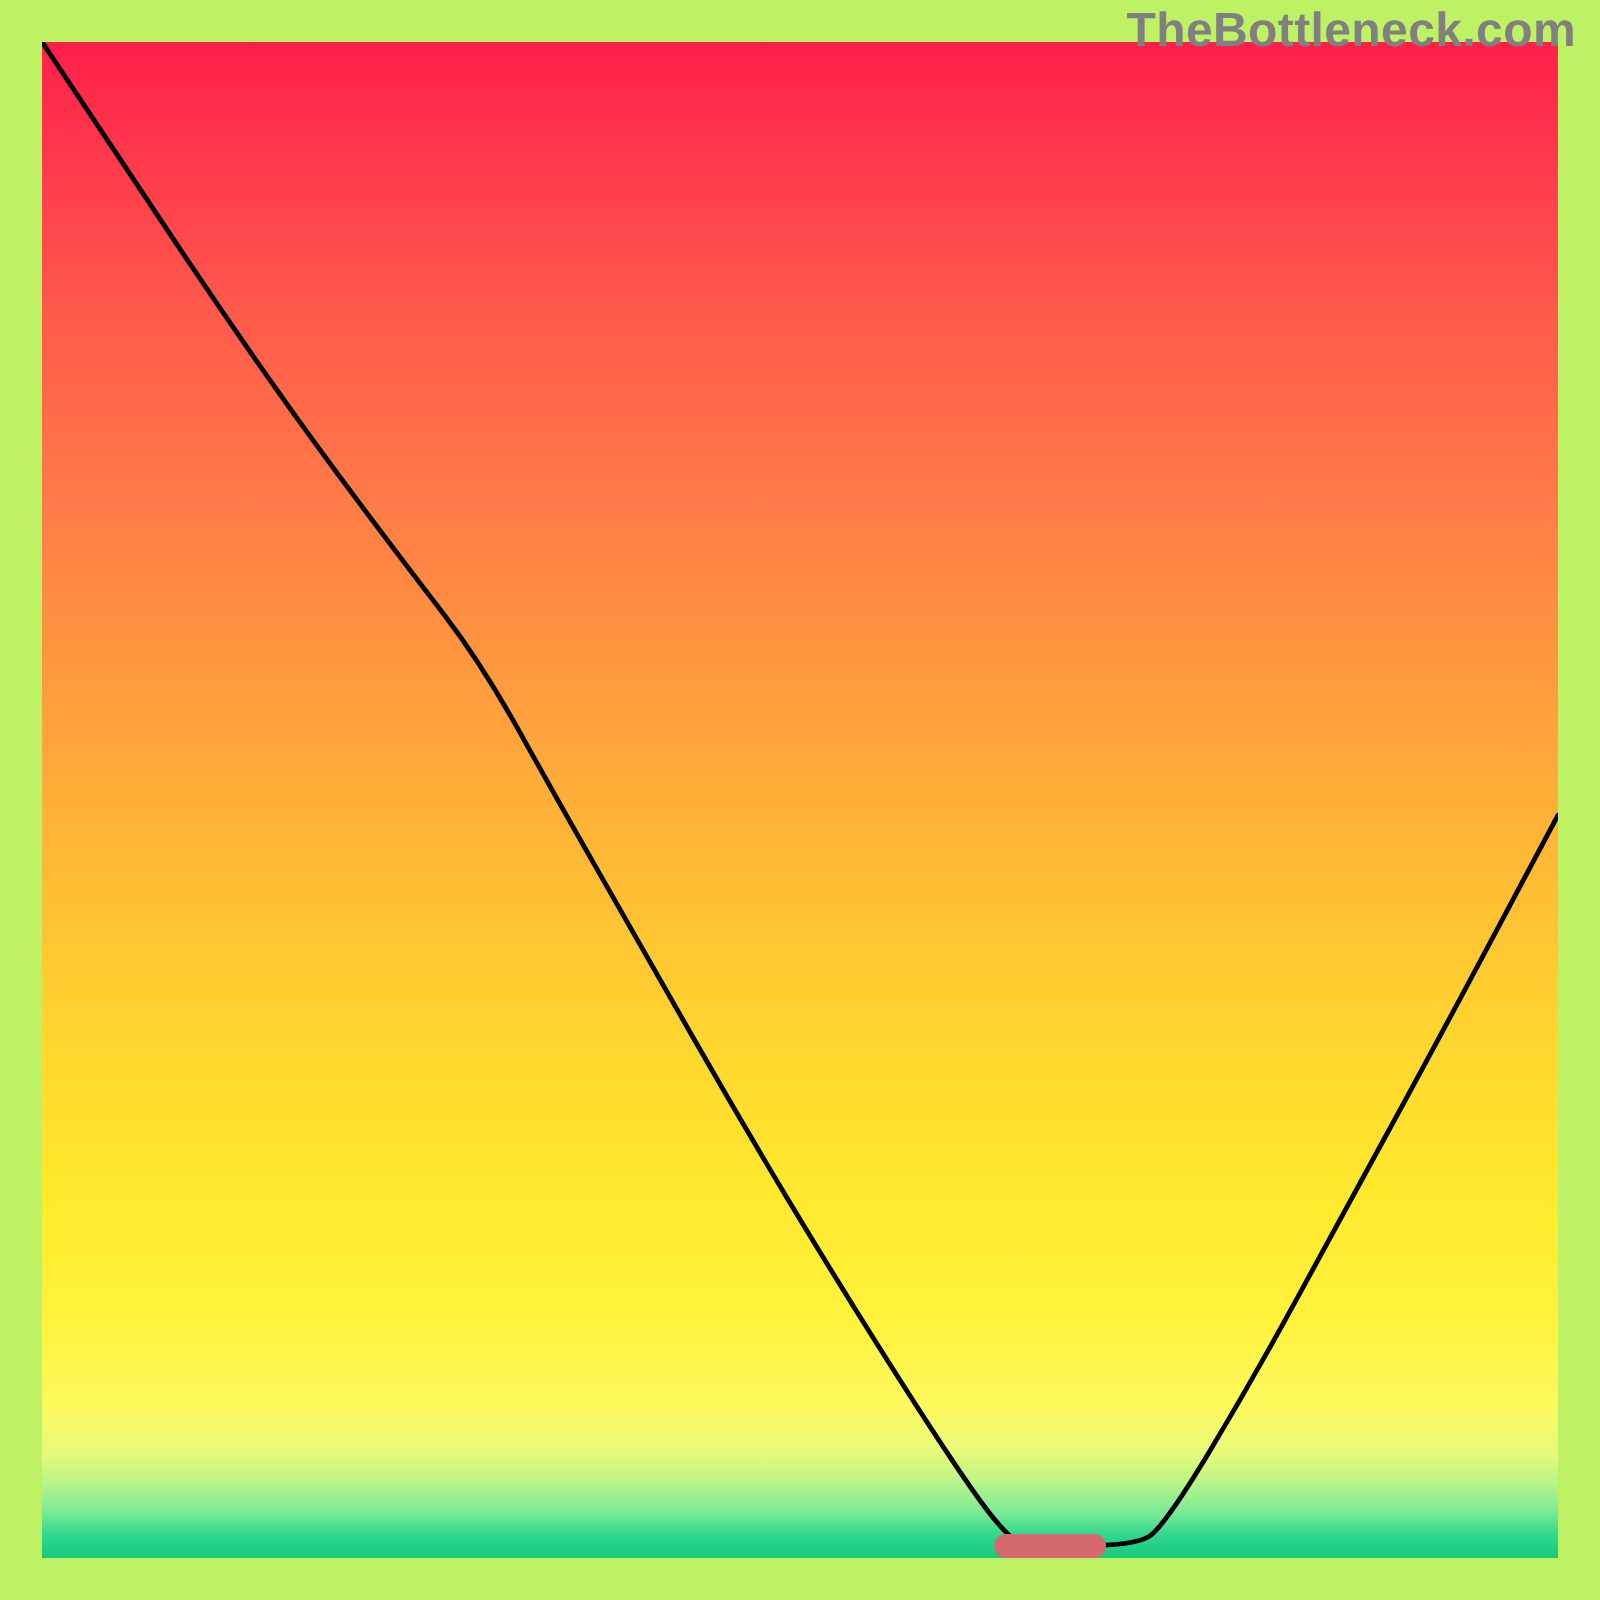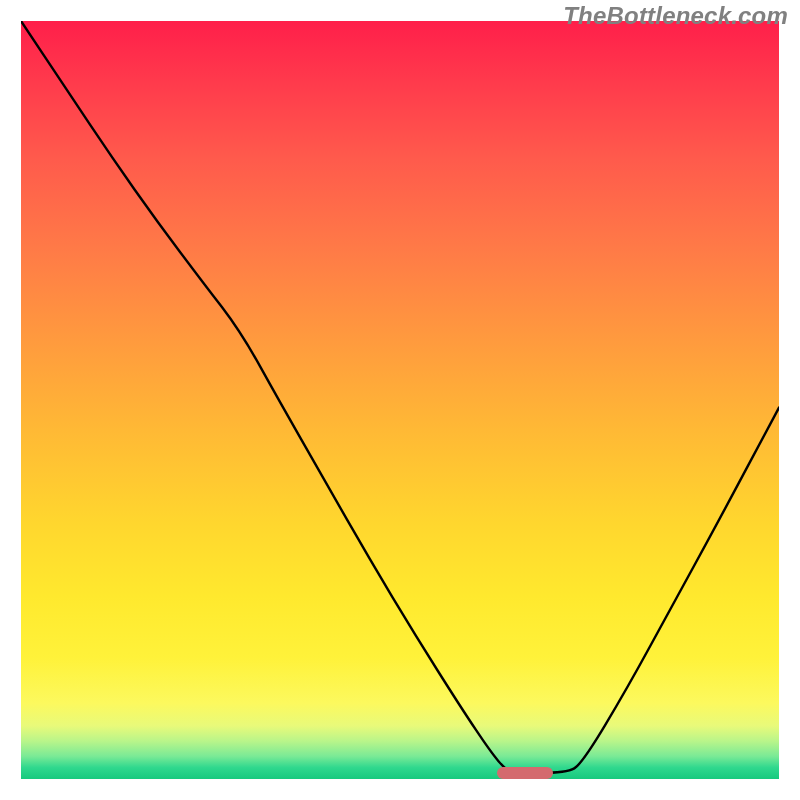--- a/index.html
+++ b/index.html
@@ -1,22 +1,21 @@
 <!DOCTYPE html>
 <html><head>
 <meta charset="utf-8">
 <style>
   * { margin: 0; padding: 0; box-sizing: border-box; }
   html, body { width: 800px; height: 800px; overflow: hidden; background: #000; }
   .frame {
     position: relative;
     width: 800px;
     height: 800px;
-    background: #ffffff;
-    font-style: italic;
+    background: #bef264;
   }
   .watermark {
     position: absolute;
     top: 2px;
     right: 12px;
     font-family: Arial, Helvetica, sans-serif;
     font-size: 24px;
     font-weight: 600;
     color: #808080;
     letter-spacing: 0.2px;

